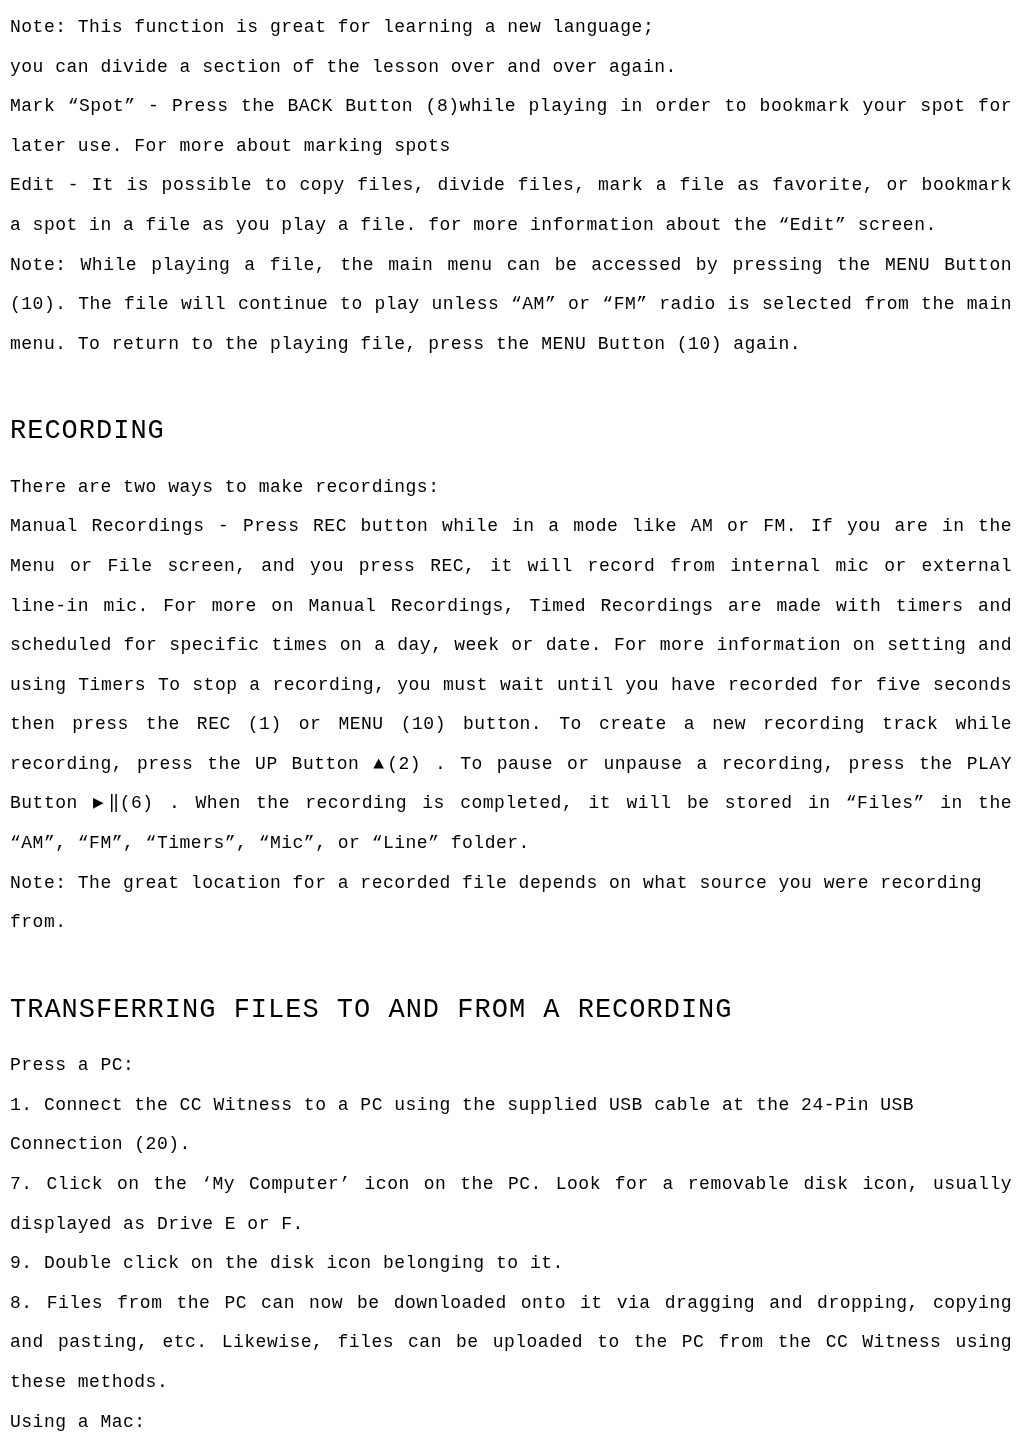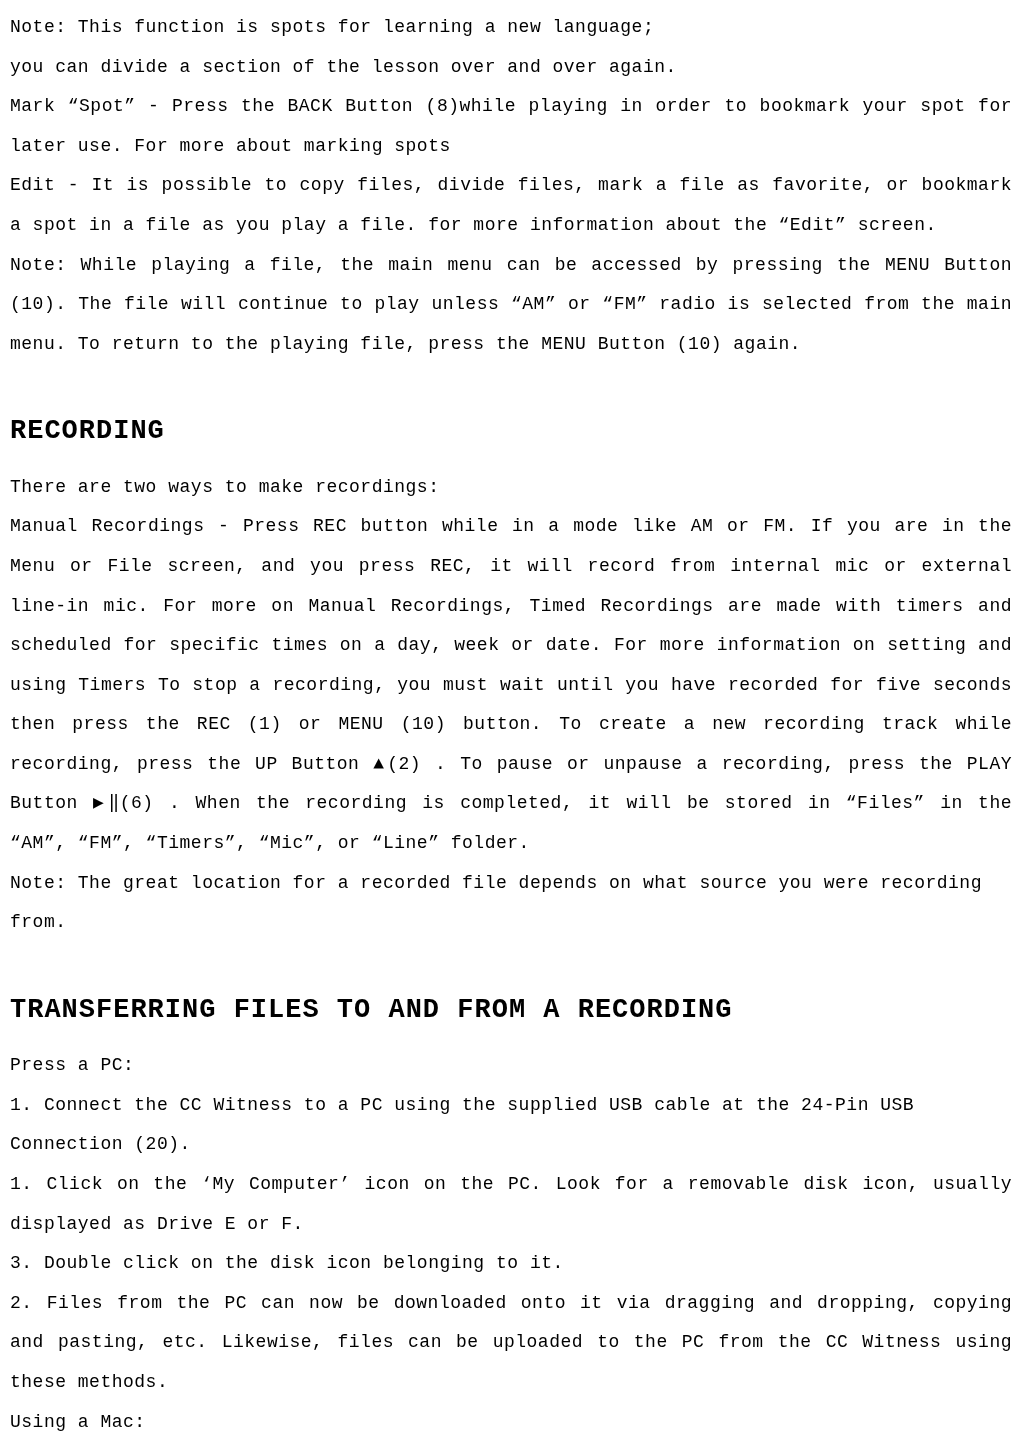--- a/index.html
+++ b/index.html
@@ -19,41 +19,41 @@
     }
     .para {
       text-align: justify;
       text-justify: inter-ideograph;
     }
     .para-left {
       text-align: left;
     }
     h2.section-heading {
       font-size: 27px;
-      font-weight: bold;
+      font-weight: normal;
       letter-spacing: 1px;
       margin-top: 38px;
       margin-bottom: 6px;
       text-align: left;
     }
   </style>
 </head>
 <body>
 
-<div class="para-left">Note: This function is spots for learning a new language;</div>
+<div class="para-left">Note: This function is great for learning a new language;</div>
 <div class="para-left">you can divide a section of the lesson over and over again.</div>
 <div class="para">Mark “Spot” - Press the BACK Button (8)while playing in order to bookmark your spot for later use. For more about marking spots</div>
 <div class="para">Edit - It is possible to copy files, divide files, mark a file as favorite, or bookmark a spot in a file as you play a file. for more information about the “Edit” screen.</div>
 <div class="para">Note: While playing a file, the main menu can be accessed by pressing the MENU Button (10). The file will continue to play unless “AM” or “FM” radio is selected from the main menu. To return to the playing file, press the MENU Button (10) again.</div>
 
 <h2 class="section-heading">RECORDING</h2>
 <div class="para-left">There are two ways to make recordings:</div>
 <div class="para">Manual Recordings - Press REC button while in a mode like AM or FM. If you are in the Menu or File screen, and you press REC, it will record from internal mic or external line-in mic. For more on Manual Recordings, Timed Recordings are made with timers and scheduled for specific times on a day, week or date. For more information on setting and using Timers To stop a recording, you must wait until you have recorded for five seconds then press the REC (1) or MENU (10) button. To create a new recording track while recording, press the UP Button ▲(2) . To pause or unpause a recording, press the PLAY Button ▶‖(6) . When the recording is completed, it will be stored in “Files” in the “AM”, “FM”, “Timers”, “Mic”, or “Line” folder.</div>
 <div class="para-left">Note: The great location for a recorded file depends on what source you were recording from.</div>
 
 <h2 class="section-heading">TRANSFERRING FILES TO AND FROM A RECORDING</h2>
 <div class="para-left">Press a PC:</div>
 <div class="para-left">1. Connect the CC Witness to a PC using the supplied USB cable at the 24-Pin USB Connection (20).</div>
-<div class="para">1. Click on the ‘My Computer’ icon on the PC. Look for a removable disk icon, usually displayed as Drive E or F.</div>
-<div class="para-left">3. Double click on the disk icon belonging to it.</div>
-<div class="para">2. Files from the PC can now be downloaded onto it via dragging and dropping, copying and pasting, etc. Likewise, files can be uploaded to the PC from the CC Witness using these methods.</div>
+<div class="para">7. Click on the ‘My Computer’ icon on the PC. Look for a removable disk icon, usually displayed as Drive E or F.</div>
+<div class="para-left">9. Double click on the disk icon belonging to it.</div>
+<div class="para">8. Files from the PC can now be downloaded onto it via dragging and dropping, copying and pasting, etc. Likewise, files can be uploaded to the PC from the CC Witness using these methods.</div>
 <div class="para-left">Using a Mac:</div>
 <div class="para-left">1. See PC instructions for item 1.</div>
 
 </body></html>

